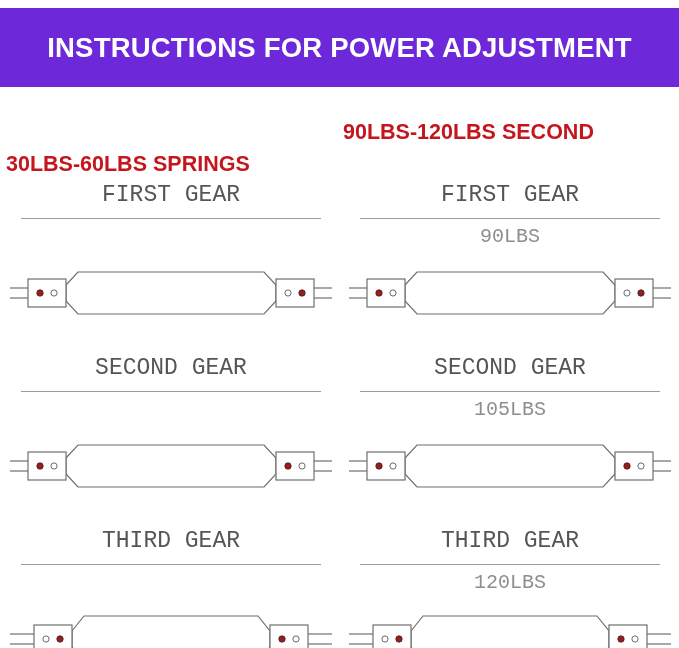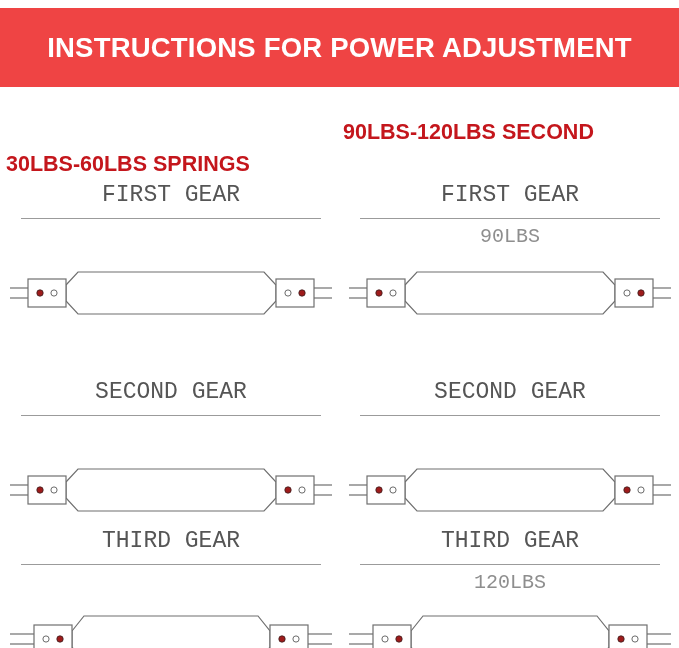--- a/index.html
+++ b/index.html
@@ -15,21 +15,21 @@
     overflow: hidden;
   }
 
   
   .header-bar {
     position: absolute;
     left: 0;
     top: 8px;
     width: 679px;
     height: 79px;
-    background: #ef4444;
+    background: #6d28d9;
     display: flex;
     align-items: center;
     justify-content: center;
   }
   .header-title {
     color: #ffffff;
     font-size: 27.5px;
     font-weight: bold;
     letter-spacing: 0.2px;
     white-space: nowrap;
@@ -50,21 +50,21 @@
   
   .gear-cell {
     position: absolute;
     width: 326px;
     height: 160px;
     font-family: Liberation Mono, monospace;
   }
   .col-left  { left: 8px;   }
   .col-right { left: 347px; }
   .row-1 { top: 182px; }
-  .row-2 { top: 355px; margin-top: 24px; }
+  .row-2 { top: 355px; }
   .row-3 { top: 528px; }
 
   .gear-title {
     position: absolute;
     left: 0;
     top: 0;
     width: 326px;
     text-align: center;
     font-size: 23px;
     color: #555555;
@@ -200,20 +200,21 @@
         <circle cx="46" cy="37" r="3.1" fill="#ffffff" stroke="#6b6b6b" stroke-width="1"></circle>
         <circle cx="280" cy="37" r="3.1" fill="#ffffff" stroke="#6b6b6b" stroke-width="1"></circle>
         <circle cx="294" cy="37" r="3.2" fill="#9e1b1b" stroke="#3a2020" stroke-width="0.8"></circle>
       </svg>
     </div>
 </div>
 
 <div class="gear-cell col-right row-2">
   <div class="gear-title">SECOND GEAR</div>
   <div class="gear-divider"></div>
+  <div class="gear-weight">105LBS</div>
   <div class="gear-figure">
       <svg width="326" height="74" viewBox="0 0 326 74">
         <g stroke="#6f6f6f" stroke-width="1.2" fill="none">
           <line x1="2" y1="32" x2="20" y2="32"></line>
           <line x1="2" y1="42" x2="20" y2="42"></line>
         </g>
         <g stroke="#6f6f6f" stroke-width="1.2" fill="none">
           <line x1="306" y1="32" x2="324" y2="32"></line>
           <line x1="306" y1="42" x2="324" y2="42"></line>
         </g>

